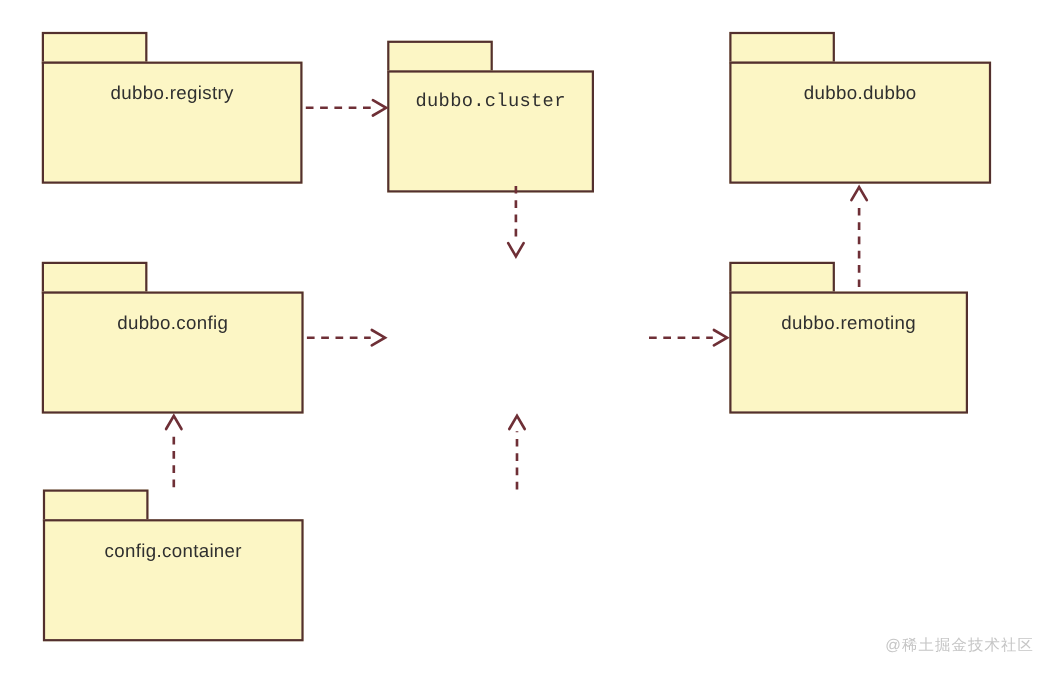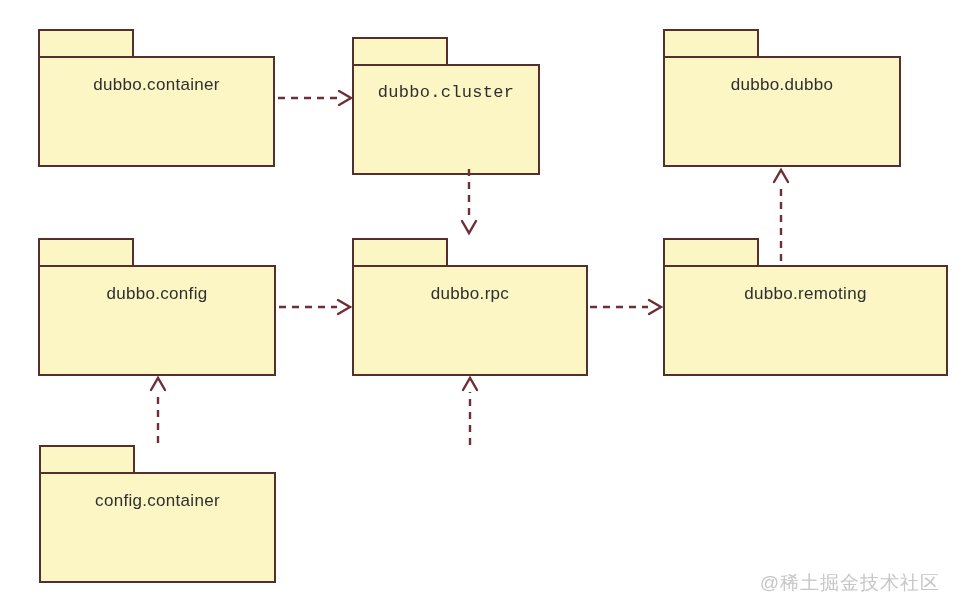--- a/index.html
+++ b/index.html
@@ -51,34 +51,34 @@
   }
   .dep-head{
     fill:none;
     stroke:var(--arrow);
     stroke-width:2.4;
     stroke-linecap:round;
   }
   .watermark{
     position:absolute;
     right:26px;bottom:20px;
-    font-size:19px;
+    font-size:14px;
     color:var(--watermark);
     letter-spacing:1px;
   }
 </style>
 </head>
 <body>
 
 <div class="canvas">
 
   <div class="pkg" style="left:38px;top:29px;width:237px;">
     <div class="pkg-tab"></div>
     <div class="pkg-body">
-      <span class="pkg-label">dubbo.container</span>
+      <span class="pkg-label">dubbo.registry</span>
     </div>
   </div>
 
   <div class="pkg" style="left:352px;top:37px;width:188px;font-family:Liberation Mono, monospace;">
     <div class="pkg-tab"></div>
     <div class="pkg-body">
       <span class="pkg-label">dubbo.cluster</span>
     </div>
   </div>
 
@@ -89,28 +89,22 @@
     </div>
   </div>
 
   <div class="pkg" style="left:38px;top:238px;width:238px;">
     <div class="pkg-tab"></div>
     <div class="pkg-body">
       <span class="pkg-label">dubbo.config</span>
     </div>
   </div>
 
-  <div class="pkg" style="left:352px;top:238px;width:236px;">
-    <div class="pkg-tab"></div>
-    <div class="pkg-body">
-      <span class="pkg-label">dubbo.rpc</span>
-    </div>
-  </div>
 
-  <div class="pkg" style="left:663px;top:238px;width:285px;">
+  <div class="pkg" style="left:663px;top:238px;width:217px;">
     <div class="pkg-tab"></div>
     <div class="pkg-body">
       <span class="pkg-label">dubbo.remoting</span>
     </div>
   </div>
 
   <div class="pkg" style="left:39px;top:445px;width:237px;">
     <div class="pkg-tab"></div>
     <div class="pkg-body">
       <span class="pkg-label">config.container</span>

